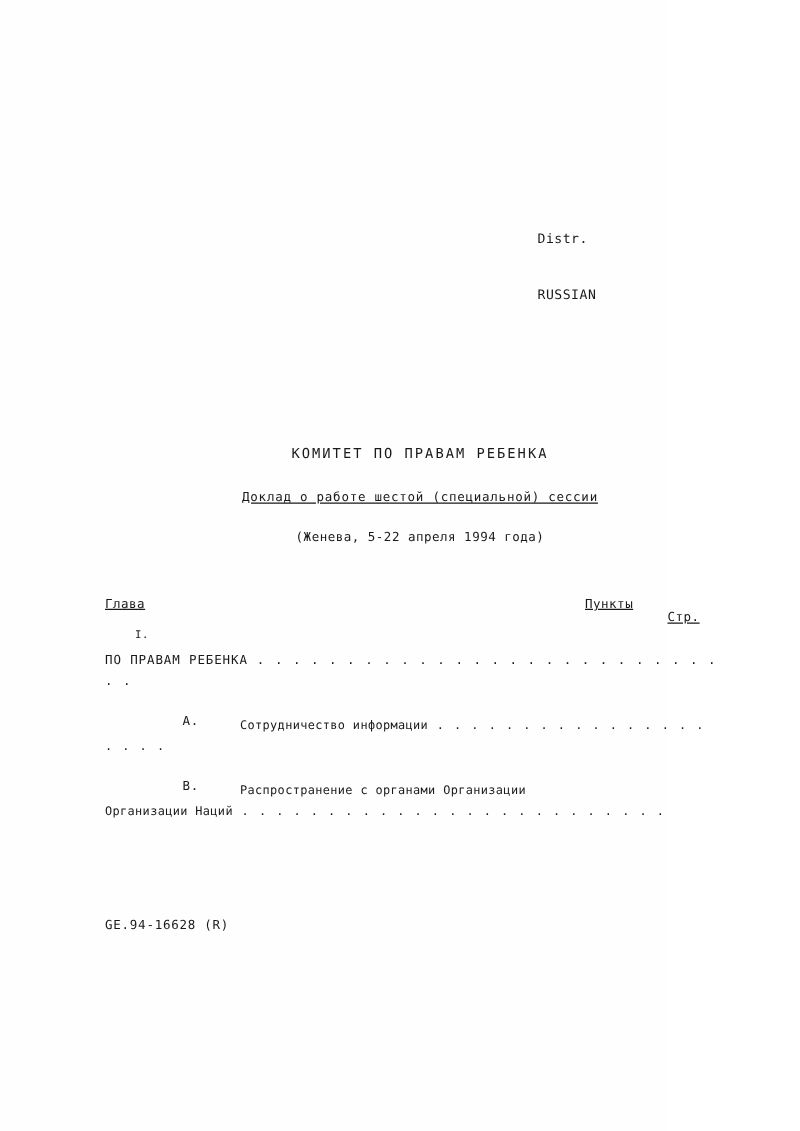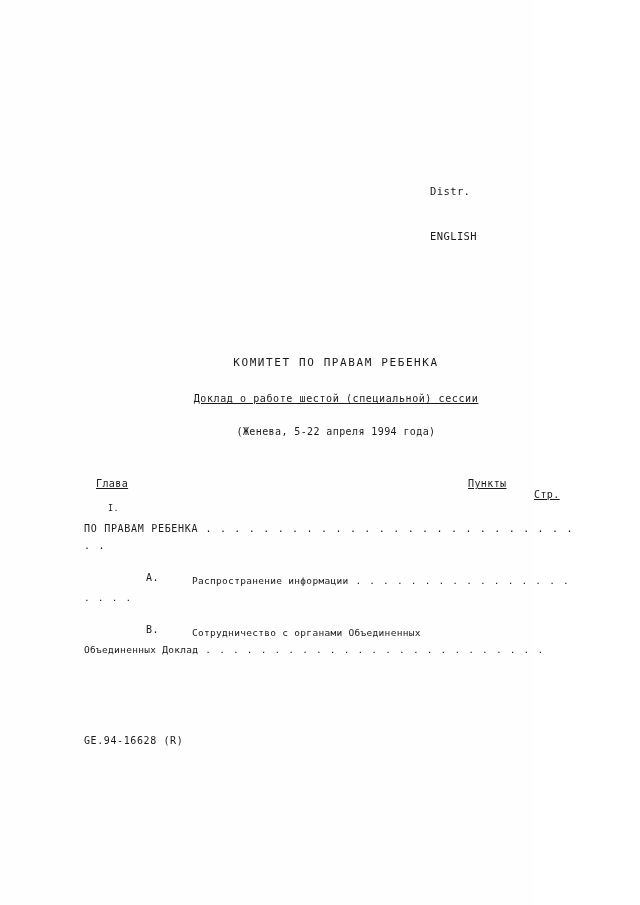--- a/index.html
+++ b/index.html
@@ -75,21 +75,20 @@
     left: 84px;
     width: 480px;
     font-size: 10px;
     letter-spacing: 0.4px;
   }
   .toc-header .col-chapter {
     position: absolute;
     left: 0;
     top: 0;
     text-decoration: underline;
-    margin-left: 12px;
   }
   .toc-header .col-points {
     position: absolute;
     left: 384px;
     top: 0;
     text-decoration: underline;
   }
   .toc-header .col-pages {
     position: absolute;
     left: 450px;
@@ -144,21 +143,21 @@
   }
 </style>
 </head>
 <body>
 
 <div class="page">
 
   <div class="distr-block">
     <div class="distr-group">
       <span class="distr-line">Distr.</span>
-      <span class="distr-line">ENGLISH</span>
+      <span class="distr-line">RUSSIAN</span>
     </div>
   </div>
 
   <div class="title-area">
     <div class="committee-title">КОМИТЕТ ПО ПРАВАМ РЕБЕНКА</div>
     <div>
       <span class="report-subtitle">Доклад о работе шестой (специальной) сессии</span>
     </div>
     <div class="session-place">(Женева, 5-22 апреля 1994 года)</div>
   </div>
@@ -175,29 +174,29 @@
       <span class="num roman">I.</span>
       <span class="text">
         <br>
         <span>ПО ПРАВАМ РЕБЕНКА</span><span class="dots"> . . . . . . . . . . . . . . . . . . . . . . . . . . . .</span>
       </span>
     </div>
 
     <div class="toc-item level2">
       <span class="num">А.</span>
       <span class="text">
-        <span>Распространение информации</span><span class="dots"> . . . . . . . . . . . . . . . . . . . .</span>
+        <span>Сотрудничество информации</span><span class="dots"> . . . . . . . . . . . . . . . . . . . .</span>
       </span>
     </div>
 
     <div class="toc-item level2">
       <span class="num">В.</span>
       <span class="text">
-        <span>Сотрудничество с органами Объединенных</span><br>
-        <span>Объединенных Доклад</span><span class="dots"> . . . . . . . . . . . . . . . . . . . . . . . . .</span>
+        <span>Распространение с органами Организации</span><br>
+        <span>Организации Наций</span><span class="dots"> . . . . . . . . . . . . . . . . . . . . . . . . .</span>
       </span>
     </div>
 
   </div>
 
   <div class="footer-code">GE.94-16628  (R)</div>
 
 </div>
 
 </body></html>

